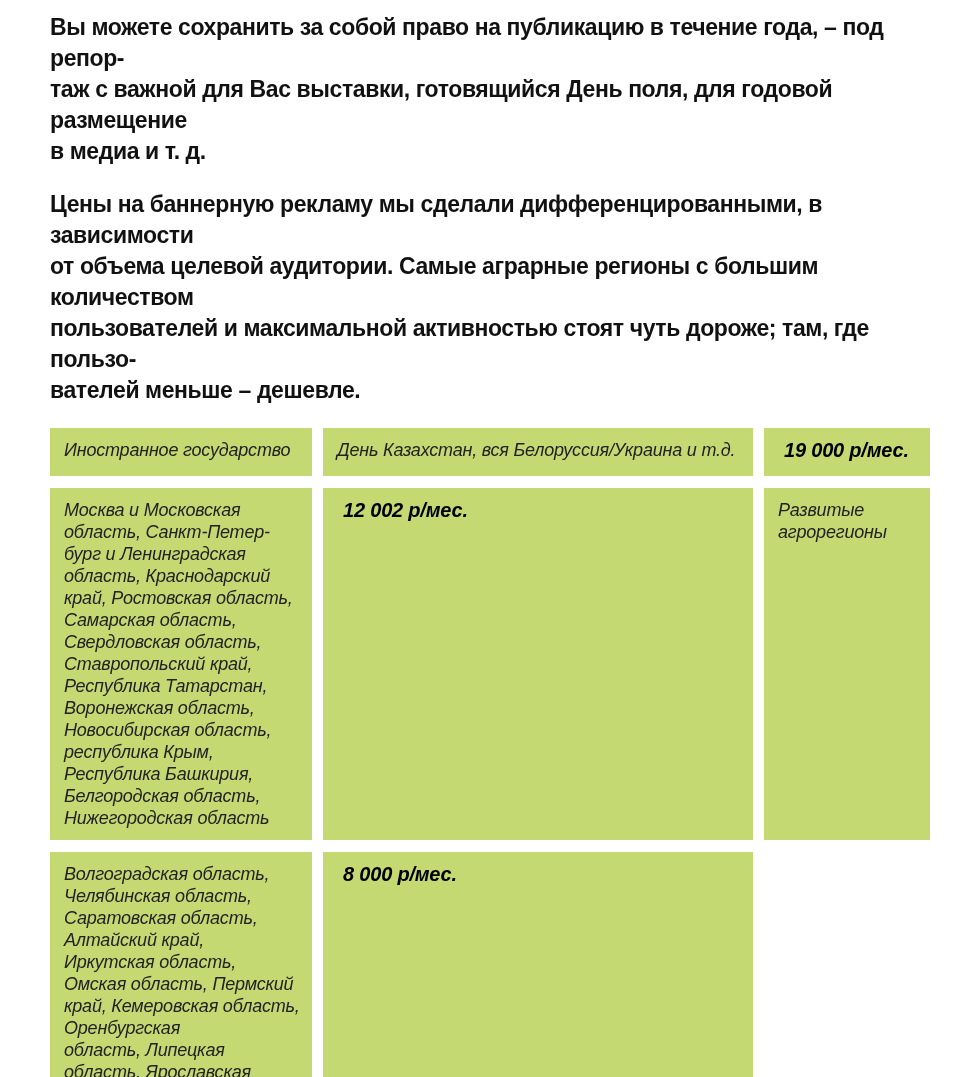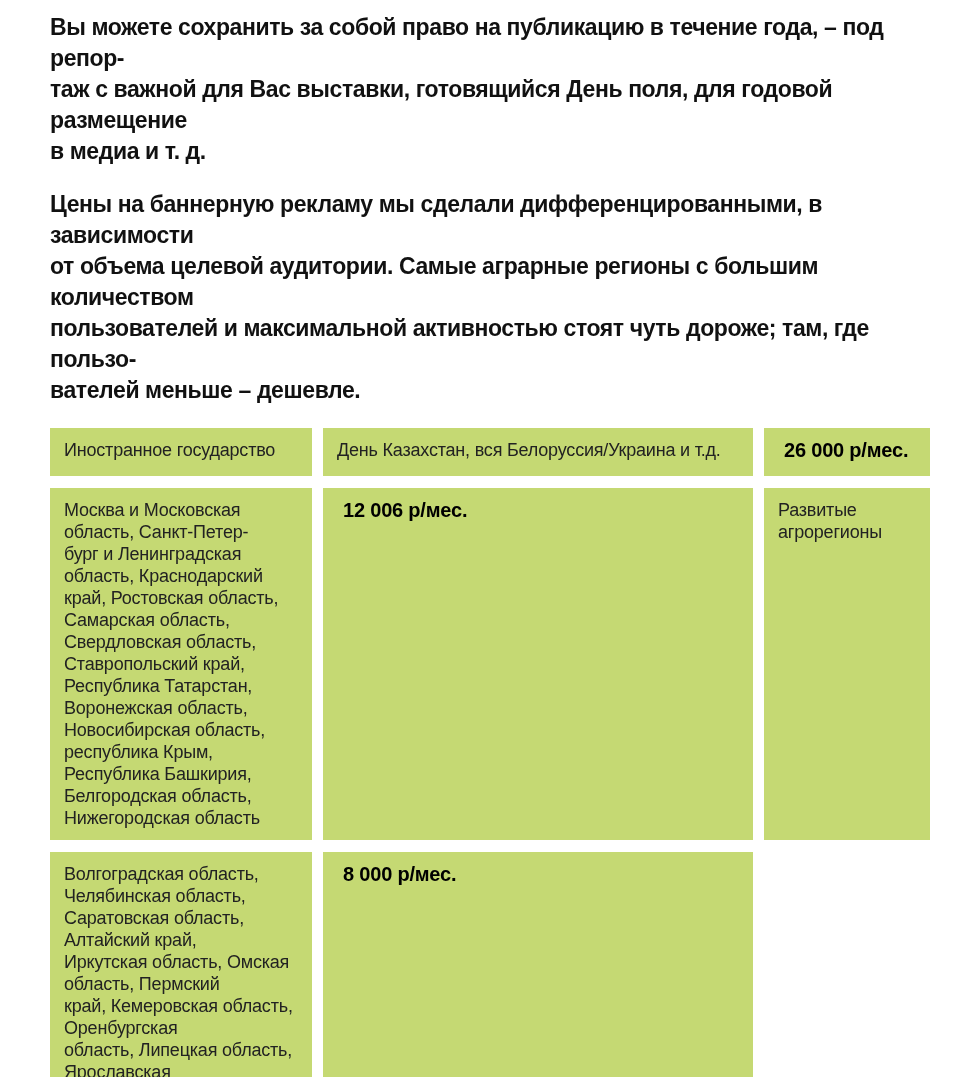--- a/index.html
+++ b/index.html
@@ -35,20 +35,21 @@
   }
   .cell {
     background: var(--cell-green, #c5d973);
     box-sizing: border-box;
     padding: 11px 10px 11px 14px;
     font-size: 18px;
     line-height: 22px;
     color: #222222;
     letter-spacing: -0.2px;
     white-space: pre-line;
+    font-style: italic;
   }
   .cell.price {
     font-weight: 700;
     color: #000000;
     font-size: 20px;
     padding-left: 20px;
     letter-spacing: -0.2px;
   }
   .row-min-1 { min-height: 48px; }
   .row-min-2 { min-height: 196px; }
@@ -66,31 +67,31 @@
     <p>Цены на баннерную рекламу мы сделали дифференцированными, в зависимости
 от объема целевой аудитории. Самые аграрные регионы с большим количеством
 пользователей и максимальной активностью стоят чуть дороже; там, где пользо-
 вателей меньше – дешевле.</p>
   </div>
 
   <div class="pricing">
 
     <div class="cell row-min-1">Иностранное государство</div>
     <div class="cell row-min-1">День Казахстан, вся Белоруссия/Украина и т.д.</div>
-    <div class="cell price row-min-1">26 000 р/мес.</div>
+    <div class="cell price row-min-1">19 000 р/мес.</div>
 
     <div class="cell row-min-2">Москва и Московская область, Санкт-Петер-
 бург и Ленинградская область, Краснодарский
 край, Ростовская область, Самарская область,
 Свердловская область, Ставропольский край,
 Республика Татарстан, Воронежская область,
 Новосибирская область, республика Крым,
 Республика Башкирия, Белгородская область,
 Нижегородская область</div>
-    <div class="cell price row-min-2">12 006 р/мес.</div>
+    <div class="cell price row-min-2">12 002 р/мес.</div>
 
     <div class="cell row-min-3">Развитые агрорегионы</div>
     <div class="cell row-min-3">Волгоградская область, Челябинская область,
 Саратовская область, Алтайский край,
 Иркутская область, Омская область, Пермский
 край, Кемеровская область, Оренбургская
 область, Липецкая область, Ярославская
 область, Приморский край, Республика
 Дагестан</div>
     <div class="cell price row-min-3">8 000 р/мес.</div>

